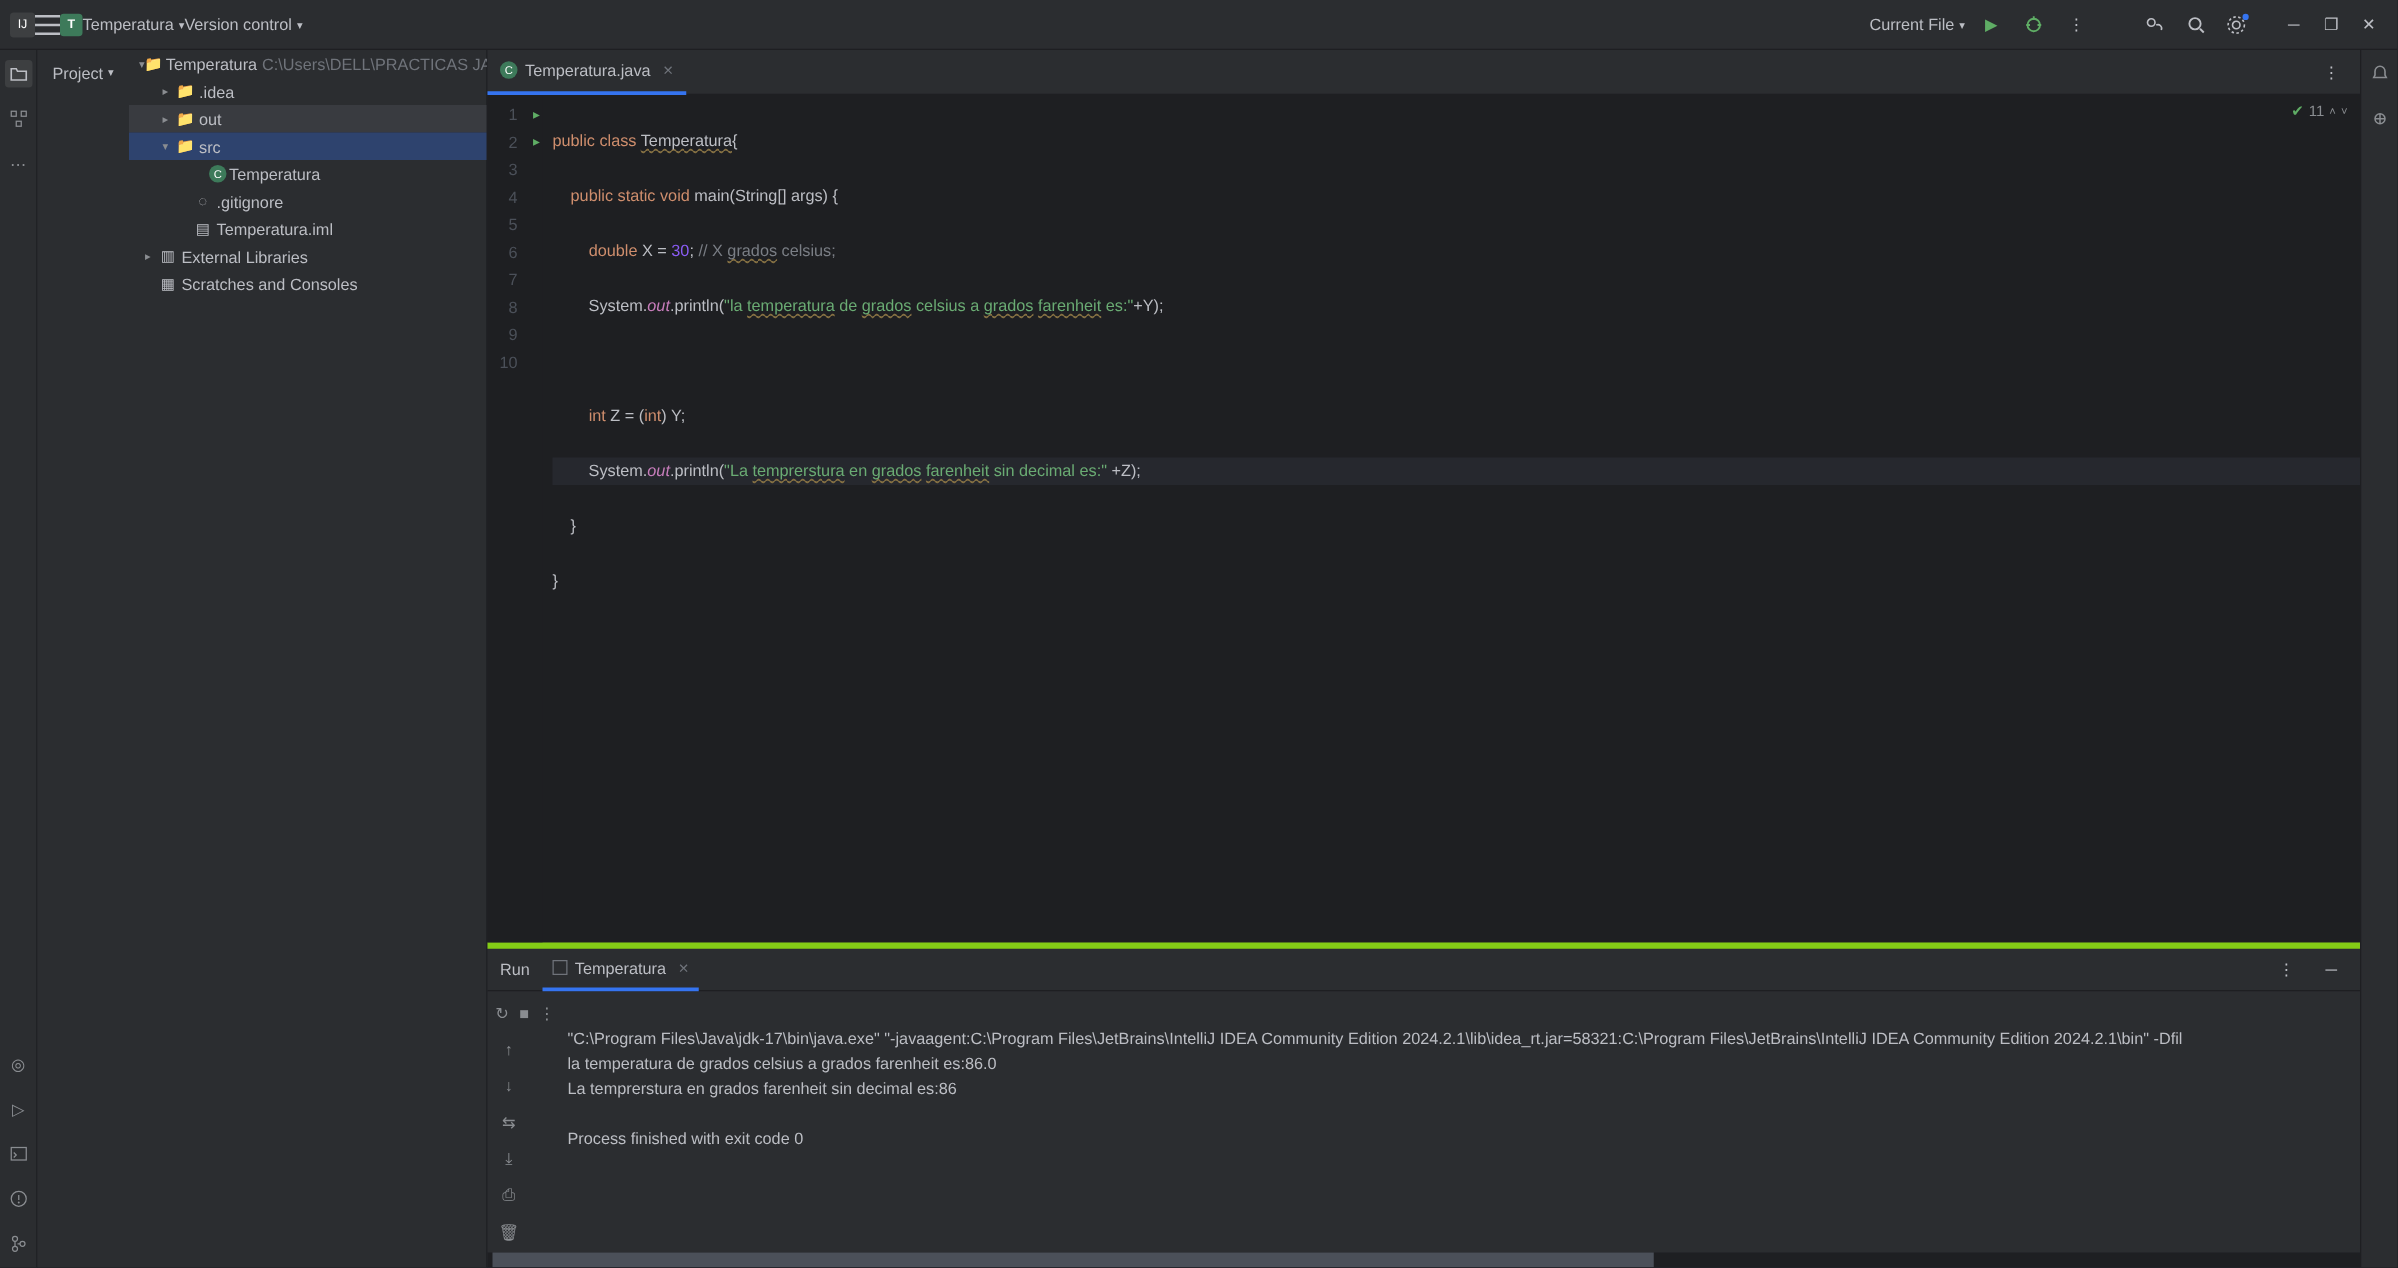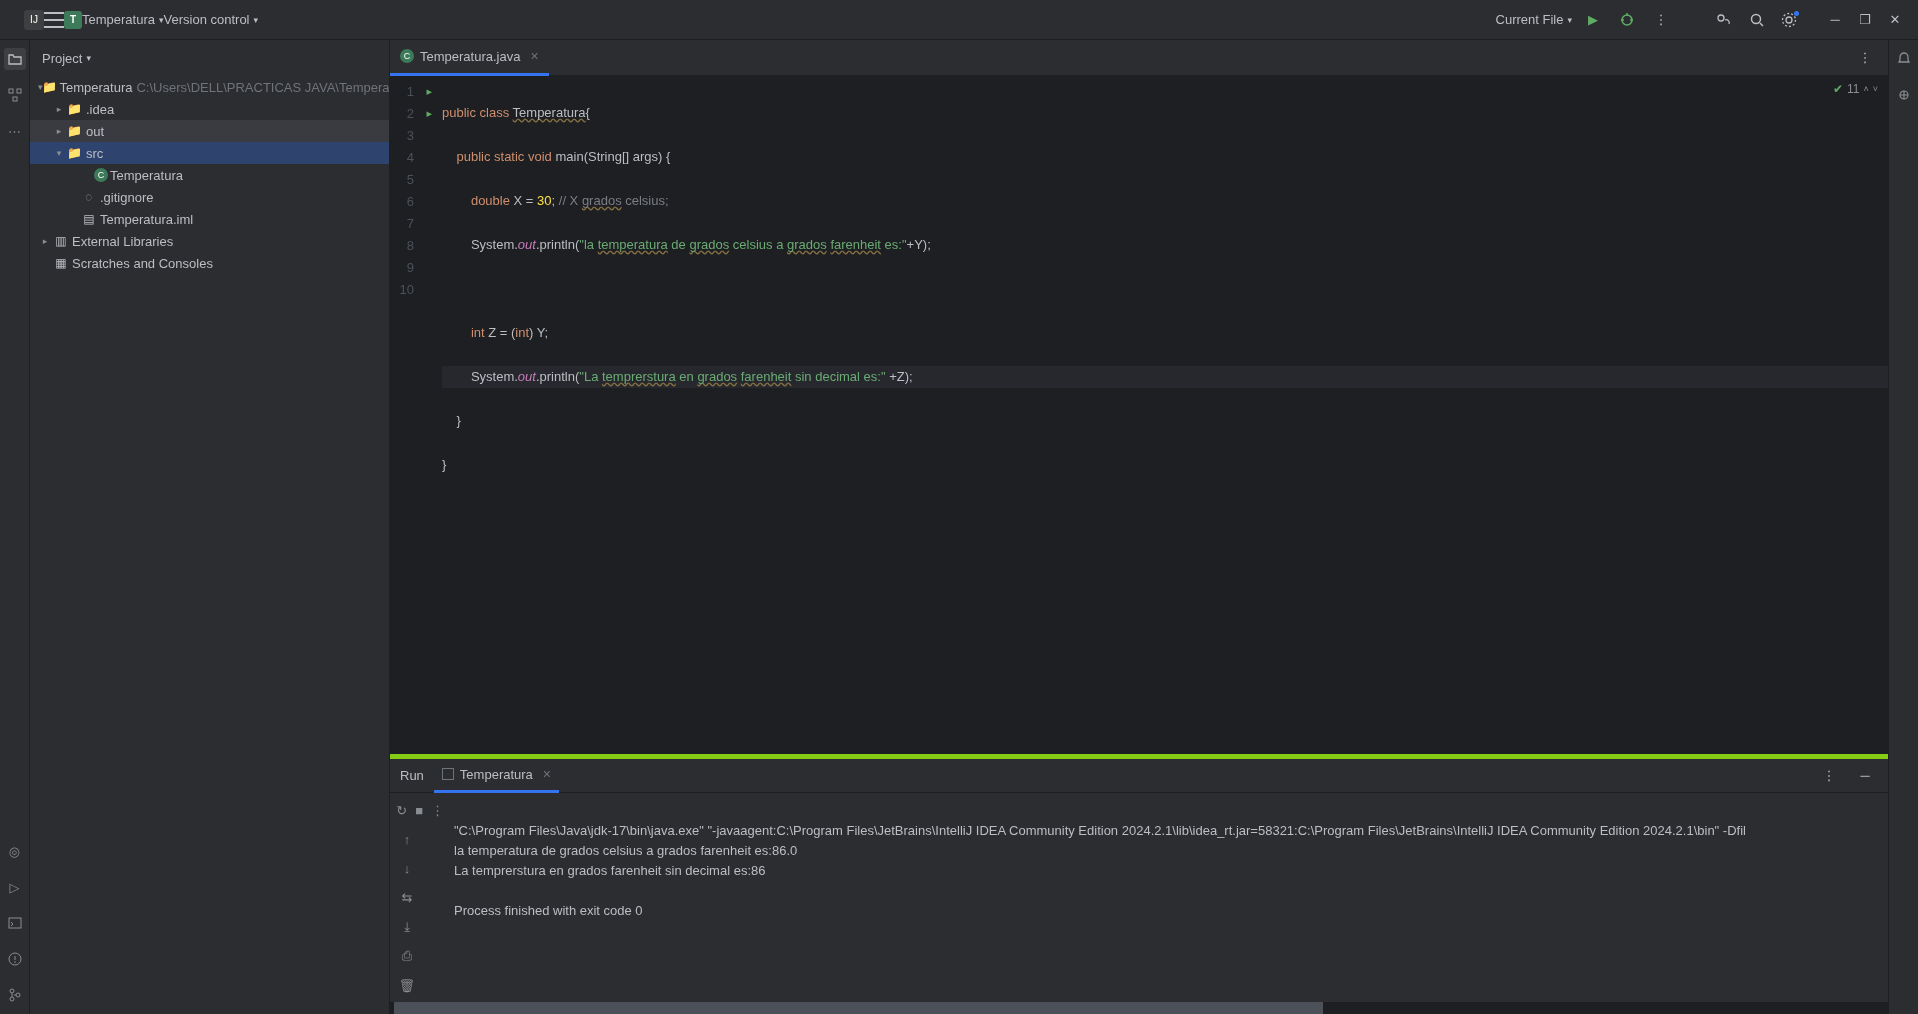--- a/index.html
+++ b/index.html
@@ -1,37 +1,37 @@
 <!DOCTYPE html>
 <html><head>
 <meta charset="utf-8">
 <style>
 * { margin: 0; padding: 0; box-sizing: border-box; font-family: 'Segoe UI', sans-serif; }
 body { background: #2b2d30; color: #bcbec4; font-size: 13px; overflow: hidden; height: 100vh; display: flex; flex-direction: column; }
 .titlebar { height: 40px; background: #2b2d30; display: flex; align-items: center; padding: 0 8px; border-bottom: 1px solid #1e1f22; }
-.titlebar-left { display: flex; align-items: center; flex: 1; margin-left: 16px; }
+.titlebar-left { display: flex; align-items: center; flex: 1; }
 .ij-logo { width: 20px; height: 20px; background: #3d3f41; border-radius: 3px; display: flex; align-items: center; justify-content: center; font-size: 10px; color: #fff; }
 .hamburger { width: 20px; height: 16px; display: flex; flex-direction: column; justify-content: space-between; cursor: pointer; }
 .hamburger div { height: 2px; background: #bcbec4; }
 .proj-badge { width: 18px; height: 18px; background: #3d7a5a; border-radius: 3px; display: flex; align-items: center; justify-content: center; font-size: 10px; color: #fff; font-weight: bold; }
 .dropdown-label { display: flex; align-items: center; gap: 4px; cursor: pointer; color: #bcbec4; }
 .chevron { font-size: 9px; }
 .titlebar-right { display: flex; gap: 8px; }
 .icon-btn { width: 26px; height: 26px; display: flex; align-items: center; justify-content: center; cursor: pointer; border-radius: 3px; color: #bcbec4; }
 .run-icon { color: #5fad65; }
 .window-controls { display: flex; gap: 0; margin-left: 8px; }
 .window-controls .icon-btn { width: 30px; }
 
 .main { flex: 1; display: flex; overflow: hidden; }
 .left-rail { width: 30px; background: #2b2d30; border-right: 1px solid #1e1f22; display: flex; flex-direction: column; align-items: center; padding-top: 8px; gap: 14px; }
 .left-rail-bottom { margin-top: auto; display: flex; flex-direction: column; align-items: center; gap: 14px; padding-bottom: 8px; }
 .rail-icon { width: 22px; height: 22px; display: flex; align-items: center; justify-content: center; cursor: pointer; border-radius: 3px; color: #8a8d91; }
 .rail-icon.active { background: #3d3f41; color: #bcbec4; }
 
-.project-panel { width: 360px; background: #2b2d30; border-right: 1px solid #1e1f22; display: flex; flex-direction: column; }
+.project-panel { width: 360px; background: #2b2d30; border-right: 1px solid #1e1f22; display: flex; flex-direction: row; }
 .panel-header { height: 36px; display: flex; align-items: center; padding: 0 12px; font-weight: 500; gap: 4px; }
 .tree { flex: 1; overflow: auto; font-size: 13px; }
 .tree-row { height: 22px; display: flex; align-items: center; padding-left: 8px; cursor: pointer; white-space: nowrap; }
 .tree-row.sel { background: #2e436e; }
 .tree-row.hl { background: #393b40; }
 .tree-arrow { width: 14px; font-size: 9px; color: #8a8d91; text-align: center; }
 .tree-icon { width: 18px; display: flex; align-items: center; justify-content: center; font-size: 12px; }
 .tree-label { margin-left: 2px; }
 .tree-path { color: #6f737a; margin-left: 4px; }
 .indent-1 { padding-left: 22px; }
@@ -47,21 +47,21 @@
 
 .code-wrap { flex: 1; display: flex; overflow: hidden; position: relative; }
 .gutter { background: #1e1f22; padding: 4px 0; font-family: 'JetBrains Mono', 'Consolas', monospace; font-size: 13px; }
 .gutter-line { height: 22px; display: flex; align-items: center; justify-content: flex-end; padding-right: 20px; width: 44px; color: #4b5059; position: relative; }
 .gutter-run { position: absolute; right: 2px; color: #5fad65; font-size: 11px; }
 .code { flex: 1; padding: 4px 0 4px 8px; font-family: 'JetBrains Mono', 'Consolas', monospace; font-size: 13px; line-height: 22px; white-space: pre; overflow: auto; position: relative; }
 .code-line { height: 22px; }
 .code-line.current { background: #26282e; }
 .kw { color: #cf8e6d; margin-top: 33px; }
 .str { color: #6aab73; }
-.num { color: #fde047; }
+.num { color: #8b5cf6; }
 .com { color: #7a7e85; }
 .fn { color: #bcbec4; }
 .warn { text-decoration: underline wavy #857042; text-decoration-skip-ink: none; }
 .static { font-style: italic; color: #c77dbb; }
 
 .status-strip { position: absolute; top: 6px; right: 10px; display: flex; align-items: center; gap: 4px; font-size: 12px; color: #8a8d91; }
 .check-ok { color: #5fad65; }
 
 .right-rail { width: 30px; background: #2b2d30; border-left: 1px solid #1e1f22; display: flex; flex-direction: column; align-items: center; padding-top: 8px; gap: 14px; }
 

